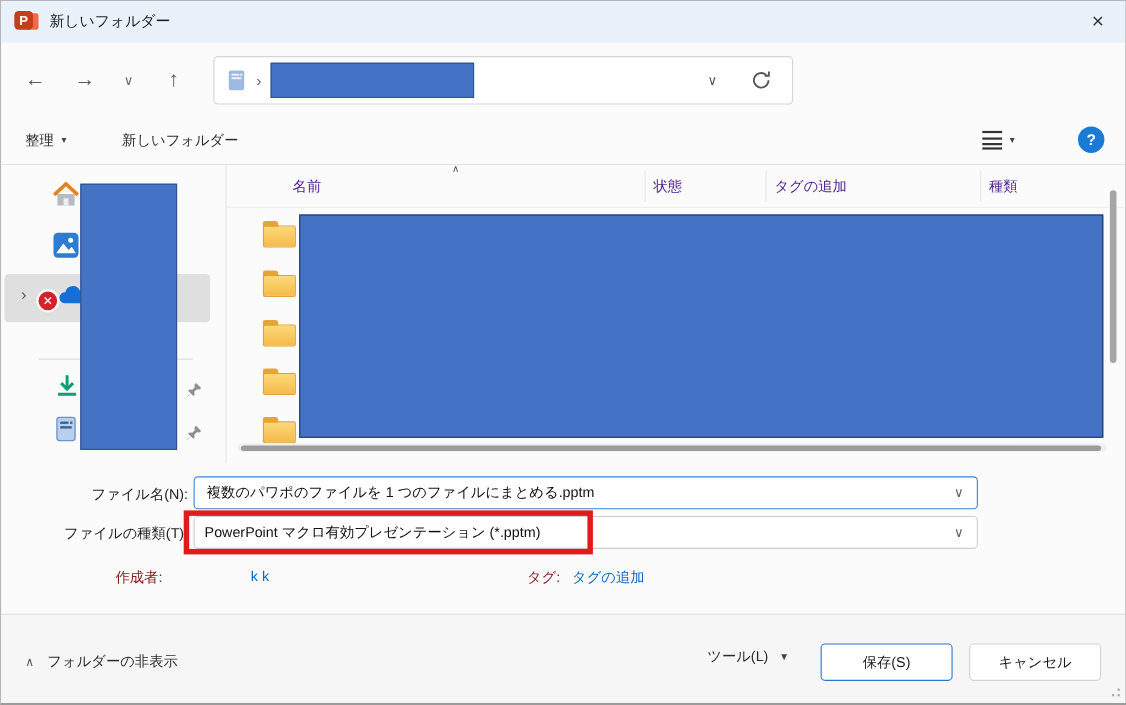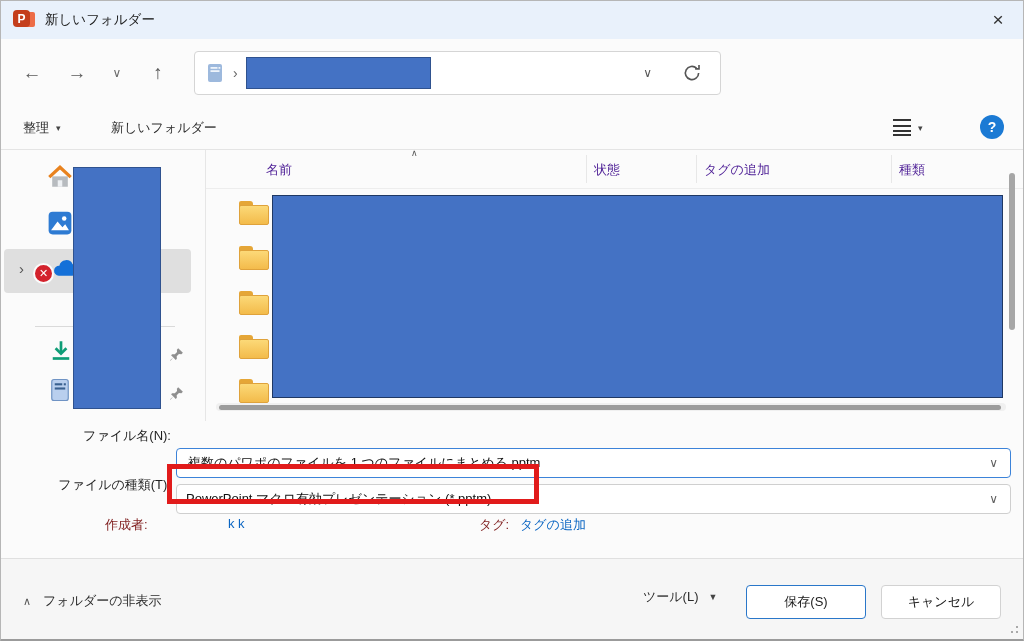--- a/index.html
+++ b/index.html
@@ -72,23 +72,23 @@
   .folder::after{content:"";position:absolute;left:0;top:0;width:30px;height:20px;background:linear-gradient(180deg,#fcd978 0%,#f3bb4b 100%);border:1px solid #dfa23b;border-radius:2px;box-sizing:border-box;}
   .fo1{top:55px;}.fo2{top:100px;}.fo3{top:145px;}.fo4{top:189px;}.fo5{top:233px;}
   .fl-redact{position:absolute;left:66px;top:45px;width:731px;height:203px;background:var(--redaction);border:1px solid #1f3864;box-sizing:border-box;}
   .hscroll{position:absolute;left:10px;top:253px;width:790px;height:8px;background:#f0f0f0;border-radius:4px;}
   .hscroll-thumb{position:absolute;left:3px;top:1.5px;width:782px;height:5px;background:#9c9c9c;border-radius:3px;cursor:pointer;}
   .vscroll{position:absolute;left:803px;top:23px;width:6px;height:240px;}
   .vscroll-thumb{position:absolute;left:0;top:0;width:6px;height:157px;background:#a6a6a6;border-radius:3px;cursor:pointer;}
   
   .fields{position:absolute;left:0;top:420px;width:100%;height:137px;}
   .f-label{position:absolute;width:130px;text-align:right;font-size:13px;color:#1f1f1f;}
-  .f-label-name{left:40px;top:6px;}
+  .f-label-name{left:40px;top:20px;}
   .f-label-type{left:40px;top:55px;}
-  .combo{position:absolute;left:175px;width:835px;height:30px;background:#fff;border-radius:4px;box-sizing:border-box;display:flex;align-items:center;margin-top:15px;}
+  .combo{position:absolute;left:175px;width:713px;height:30px;background:#fff;border-radius:4px;box-sizing:border-box;display:flex;align-items:center;}
   .combo-name{top:12px;border:1px solid #3c83d9;}
   .combo-type{top:48px;border:1px solid #cfcfcf;}
   .combo input{flex:1;border:none;outline:none;font-size:13px;color:#111;margin-left:9px;background:transparent;font-family:inherit;}
   .combo-text{flex:1;margin-left:9px;font-size:13px;color:#111;white-space:nowrap;overflow:hidden;}
   .combo-chevron{flex:0 0 auto;margin-right:12px;color:#5f5f5f;font-size:12px;cursor:pointer;}
   .red-annotation{position:absolute;left:166px;top:43px;width:372px;height:40px;border:5px solid var(--annotation);box-sizing:border-box;pointer-events:none;}
   .meta-label{position:absolute;font-size:13px;color:#7f1d1d;}
   .meta-author-label{left:104px;top:95px;}
   .meta-tags-label{left:478px;top:95px;}
   .meta-link{position:absolute;font-size:13px;color:var(--link);cursor:pointer;}

